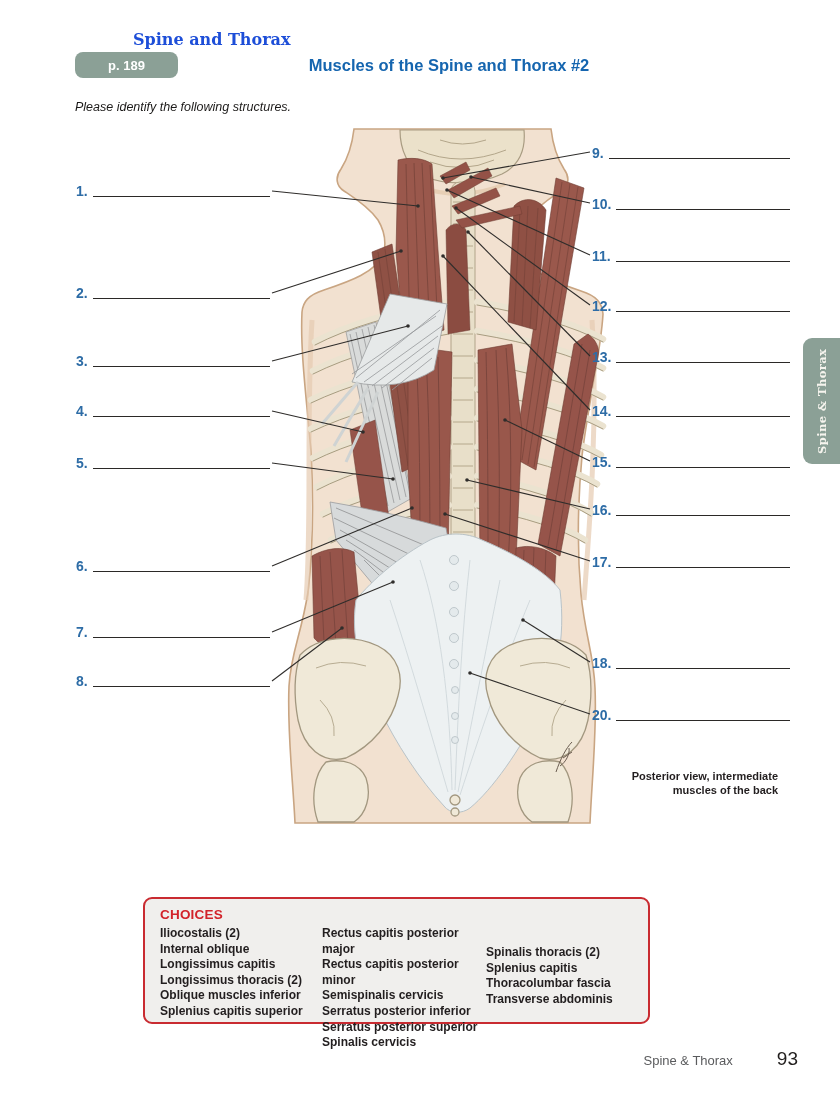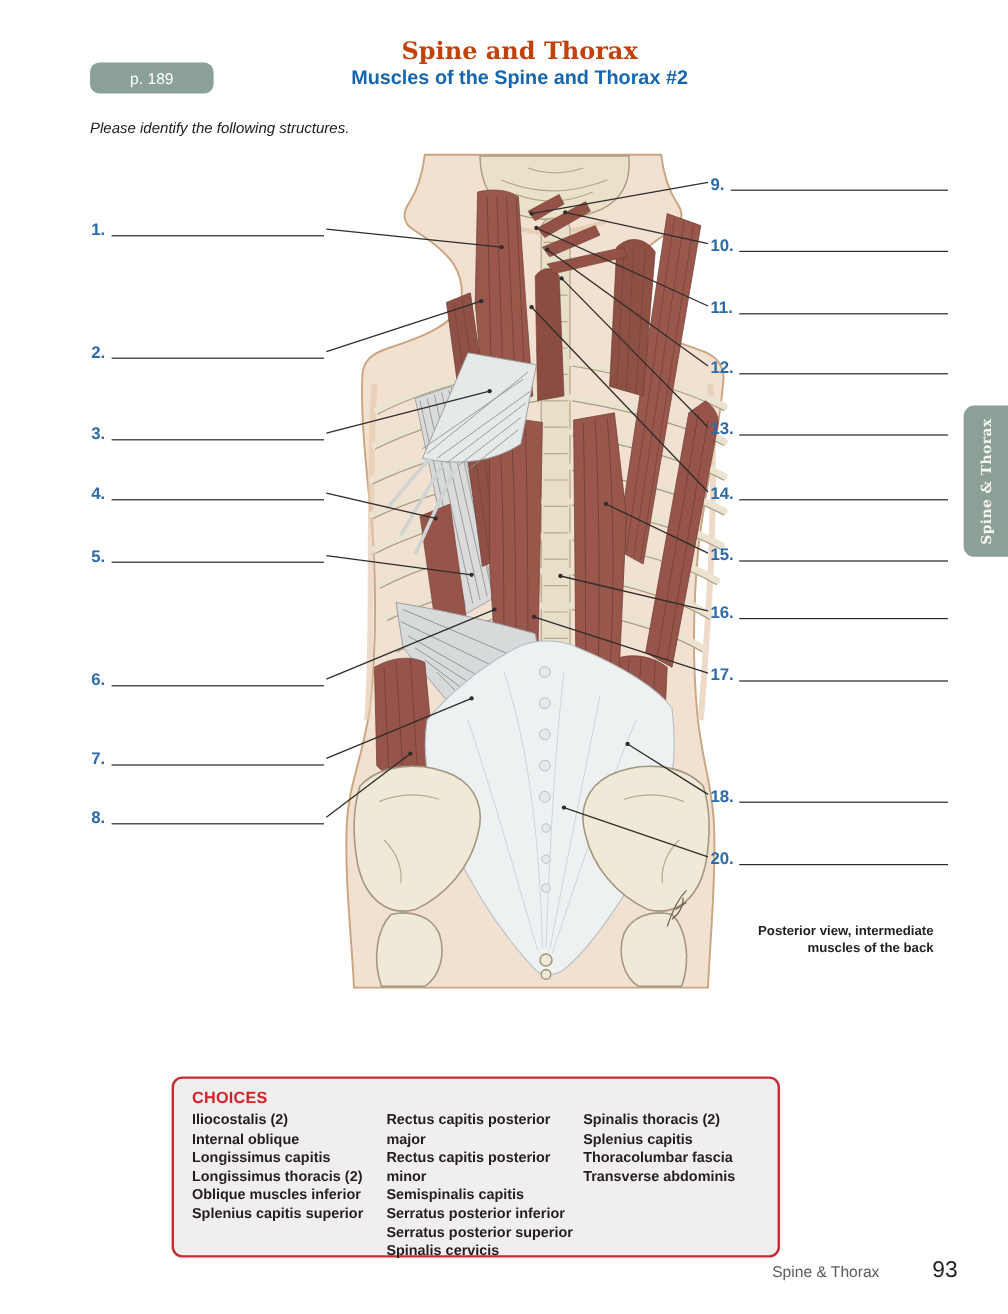--- a/index.html
+++ b/index.html
@@ -1,49 +1,49 @@
 <!DOCTYPE html>
 <html><head>
 <meta charset="utf-8">
 <style>
   html,body{margin:0;padding:0;background:#ffffff;}
   .page{position:relative;width:840px;height:1095px;background:#ffffff;overflow:hidden;
         font-family:"Liberation Sans",sans-serif;}
   .art{position:absolute;left:0;top:0;width:840px;height:1095px;pointer-events:none;}
 
   .badge{position:absolute;left:75px;top:52px;width:103px;height:26px;background:#8ba096;
-         border-radius:8px;color:#ffffff;font-size:13px;display:flex;align-items:center;justify-content:center;}
-  .title{position:absolute;left:133px;top:30px;width:600px;text-align:center;
-         font-family:"DejaVu Serif","Liberation Serif",serif;font-size:20px;font-weight:bold;color:#c2410c;}
+         border-radius:8px;color:#ffffff;font-size:13px;display:flex;align-items:center;justify-content:center;font-weight:bold;}
+  .title{position:absolute;left:133px;top:30px;width:600px;text-align:left;
+         font-family:"DejaVu Serif","Liberation Serif",serif;font-size:16px;font-weight:bold;color:#1d4ed8;}
   .subtitle{position:absolute;left:133px;top:56px;width:600px;text-align:center;
-         font-size:16.5px;font-weight:bold;color:#1565af;}
+         font-size:16.5px;font-weight:bold;color:#1565af;padding-left:16px;}
   .instruction{position:absolute;left:75px;top:100px;font-style:italic;font-size:12.5px;color:#1c1a19;}
 
   .blank-row{position:absolute;display:flex;align-items:flex-end;height:18px;}
   .blank-row .num{font-weight:bold;font-size:14px;color:#2d6ca6;margin-right:5px;line-height:1;}
   .blank-row .ansline{flex:1;border-bottom:1.7px solid #2b2927;margin-bottom:1px;height:14px;}
   .bl{left:76px;width:194px;}
   .br{left:592px;width:198px;}
 
   .side-tab{position:absolute;right:0;top:338px;width:37px;height:126px;background:#8ba096;
         border-radius:0 9px 9px 0;color:#f6f4ee;font-family:"DejaVu Serif","Liberation Serif",serif;
         font-weight:bold;font-size:11.5px;writing-mode:vertical-rl;transform:rotate(180deg);
         display:flex;align-items:center;justify-content:center;letter-spacing:.4px;}
 
   .fig-caption{position:absolute;left:603px;top:769px;width:175px;text-align:right;
         font-size:11px;font-weight:bold;color:#221e1f;line-height:14px;}
 
-  .choices{position:absolute;left:143px;top:897px;width:507px;height:151px;background:#f0efed;
+  .choices{position:absolute;left:143px;top:897px;width:507px;height:127px;background:#f0efed;
         border:2px solid #c92b31;border-radius:9px;box-sizing:border-box;padding:8px 0 0 15px;}
   .choices .chead{margin:0 0 4px 0;font-size:13.5px;font-weight:bold;color:#d2232a;letter-spacing:.2px;}
   .choice-cols{display:flex;}
   .ccol{font-size:12px;font-weight:bold;color:#221e1f;line-height:15.6px;}
   .ccol1{width:162px;}
   .ccol2{width:164px;}
-  .ccol3{flex:1;}
+  .ccol3{flex:1;margin-top:19px;}
 
   .footer{position:absolute;left:560px;top:1048px;width:238px;display:flex;justify-content:flex-end;
         align-items:baseline;gap:11px;}
   .footer .sec{font-size:13px;color:#5a5b5d;}
   .footer .pnum{font-size:19px;color:#211e1d;margin-left:33px;}
 </style>
 </head>
 <body>
 
 <div class="page">
@@ -347,21 +347,21 @@
         <div>Iliocostalis (2)</div>
         <div>Internal oblique</div>
         <div>Longissimus capitis</div>
         <div>Longissimus thoracis (2)</div>
         <div>Oblique muscles inferior</div>
         <div>Splenius capitis superior</div>
       </div>
       <div class="ccol ccol2">
         <div>Rectus capitis posterior major</div>
         <div>Rectus capitis posterior minor</div>
-        <div>Semispinalis capitis</div>
+        <div>Semispinalis cervicis</div>
         <div>Serratus posterior inferior</div>
         <div>Serratus posterior superior</div>
         <div>Spinalis cervicis</div>
       </div>
       <div class="ccol ccol3">
         <div>Spinalis thoracis (2)</div>
         <div>Splenius capitis</div>
         <div>Thoracolumbar fascia</div>
         <div>Transverse abdominis</div>
       </div>

